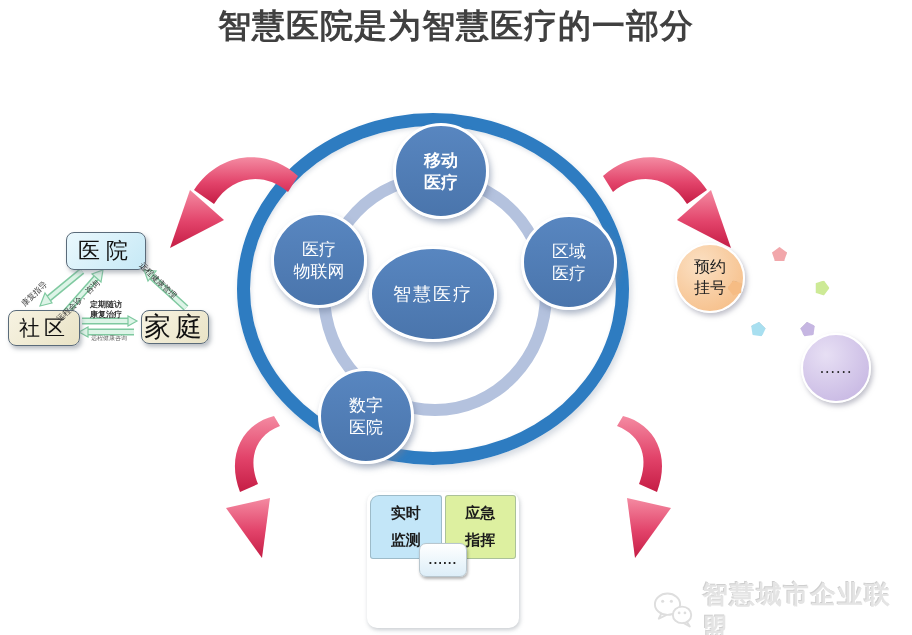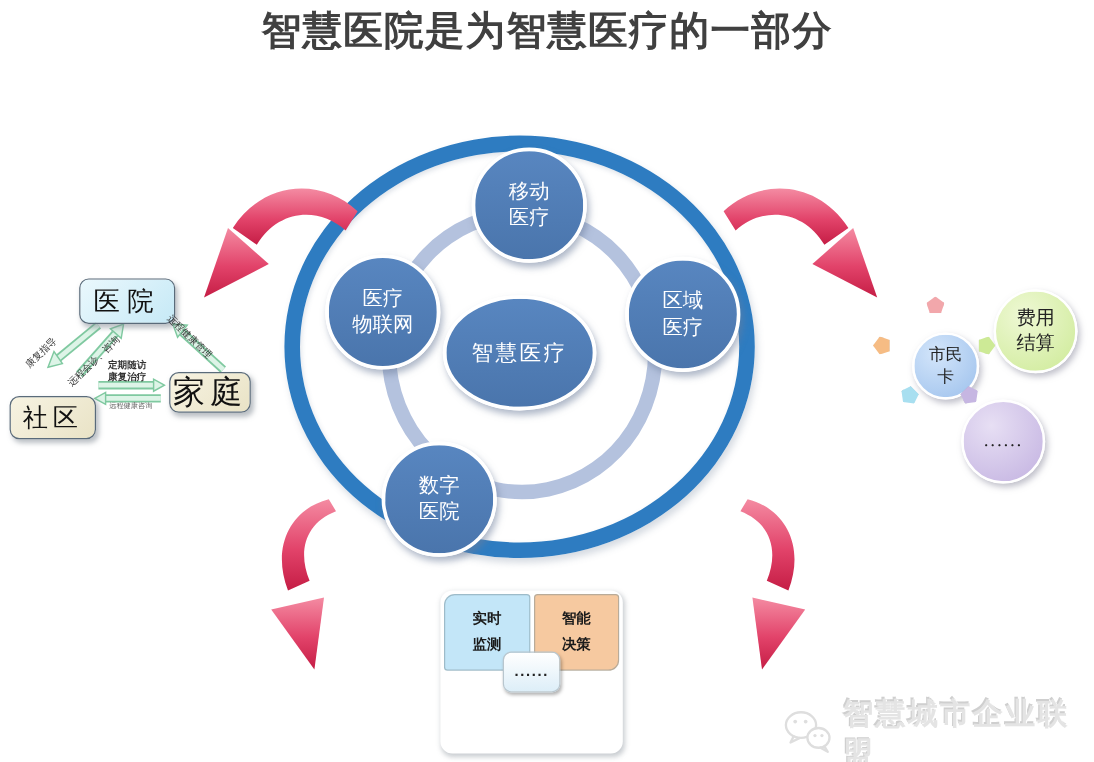--- a/index.html
+++ b/index.html
@@ -16,34 +16,34 @@
   .ring-outer{left:237px;top:113px;width:366px;height:326px;border:13px solid #2e7cc1;
               border-radius:50%;box-shadow:2px 4px 6px rgba(90,110,140,.25), inset 1px 2px 4px rgba(90,110,140,.2);}
   .ring-inner{left:318px;top:172px;width:210px;height:220px;border:12px solid #b4c2de;border-radius:50%;}
   .hub-node{border-radius:50%;border:3px solid #fff;color:#fff;display:flex;align-items:center;
             justify-content:center;text-align:center;
             background:linear-gradient(180deg,#5886c0 0%,#4a75ac 100%);
             box-shadow:2px 4px 6px rgba(110,125,155,.55);
             font-family:"DejaVu Serif","Liberation Serif",serif;}
   .hub-center{left:369px;top:246px;width:122px;height:90px;font-size:18px;letter-spacing:2px;}
   .sat{width:90px;height:90px;font-size:17px;line-height:1.3;}
-  .sat-mobile{left:393px;top:123px;}
+  .sat-mobile{left:393px;top:123px;font-weight:bold;}
   .sat-iot{left:271px;top:212px;}
   .sat-regional{left:521px;top:214px;}
   .sat-digital{left:318px;top:368px;}
   .sat-public{left:467px;top:352px;}
 
   
   .lbox{border:1.5px solid #5a6b7a;border-radius:8px;display:flex;align-items:center;justify-content:center;
         font-family:"DejaVu Serif","Liberation Serif",serif;color:#111;
         box-shadow:2px 3px 4px rgba(120,130,140,.5);}
   .lbox-hospital{left:66px;top:232px;width:78px;height:36px;font-size:22px;letter-spacing:6px;
         background:linear-gradient(135deg,#eaf8fd 0%,#c6e9f6 100%);}
   .lbox-community{left:8px;top:310px;width:70px;height:34px;font-size:21px;letter-spacing:4px;
-        background:linear-gradient(135deg,#f7f3e2 0%,#e9e3c6 100%);margin-top:20px;}
+        background:linear-gradient(135deg,#f7f3e2 0%,#e9e3c6 100%);}
   .lbox-family{left:141px;top:310px;width:66px;height:32px;font-size:27px;letter-spacing:4px;
         background:linear-gradient(135deg,#f7f3e2 0%,#e9e3c6 100%);font-family:Liberation Mono, monospace;}
   .edge-label{font-size:8px;color:#333;transform-origin:center;
               font-family:"DejaVu Sans","Liberation Sans",sans-serif;}
   .el-rehab{left:14px;top:278px;width:62px;transform:rotate(-44deg);}
   .el-consult{left:48px;top:290px;width:72px;transform:rotate(-44deg);}
   .el-mgmt{left:132px;top:280px;width:62px;transform:rotate(44deg);}
   .el-visit{left:86px;top:300px;width:40px;text-align:center;line-height:1.25;font-weight:bold;}
   .el-hconsult{left:86px;top:334px;width:46px;text-align:center;font-size:6px;color:#666;}
 
@@ -66,21 +66,21 @@
   .pent-left{left:727px;top:281px;background:#f6bc84;transform:rotate(-90deg);}
   .pent-right{left:815px;top:281px;background:#cdea96;transform:rotate(90deg);}
   .pent-bl{left:750px;top:323px;background:#a8dff0;transform:rotate(-135deg);}
   .pent-br{left:801px;top:323px;background:#c6b6e2;transform:rotate(135deg);}
 
   
   .bpanel{left:367px;top:492px;width:152px;height:136px;background:#fff;border-radius:10px;
           display:grid;grid-template-columns:1fr 1fr;grid-template-rows:1fr 1fr;gap:3px;padding:3px;
           box-sizing:border-box;box-shadow:1px 2px 4px rgba(120,130,140,.4);}
   .bcell{display:flex;align-items:center;justify-content:center;text-align:center;
-         font-family:"DejaVu Serif","Liberation Serif",serif;font-size:12px;font-weight:bold;
+         font-family:"DejaVu Serif","Liberation Serif",serif;font-size:15px;font-weight:bold;
          line-height:1.8;color:#1b1b1b;border:1px solid rgba(110,135,145,.45);}
   .bc-0{background:#c3e6f8;border-radius:9px 3px 3px 3px;}
   .bc-1{background:#c9f0c5;border-radius:3px 9px 3px 3px;}
   .bc-2{background:#ddf0a0;border-radius:3px 3px 3px 9px;}
   .bc-3{background:#f6c9a0;border-radius:3px 3px 9px 3px;}
   .bcenter{left:50%;top:50%;transform:translate(-50%,-50%);width:46px;height:32px;
            background:linear-gradient(180deg,#ffffff,#ddeef8);border:1px solid #b8c6ce;border-radius:7px;
            box-shadow:1px 2px 3px rgba(0,0,0,.3);display:flex;align-items:center;justify-content:center;
            font-size:10px;font-weight:bold;letter-spacing:1px;color:#222;}
 
@@ -164,36 +164,34 @@
   <div class="abs lbox lbox-hospital">医院</div>
   <div class="abs lbox lbox-community">社区</div>
   <div class="abs lbox lbox-family">家庭</div>
   <div class="abs edge-label el-rehab">康复指导</div>
   <div class="abs edge-label el-consult">远程会诊、咨询</div>
   <div class="abs edge-label el-mgmt">远程健康管理</div>
   <div class="abs edge-label el-visit pre">定期随访
 康复治疗</div>
   <div class="abs edge-label el-hconsult">远程健康咨询</div>
 
-  <div class="abs rnode rn-big rn-fee pre">费用
-结算</div>
+  <div class="abs rnode rn-big rn-appoint pre">预约
+挂号</div>
   <div class="abs rnode rn-big rn-more">......</div>
-  <div class="abs rnode rn-card pre">市民
-卡</div>
   <div class="abs pent pent-top"></div>
   <div class="abs pent pent-left"></div>
   <div class="abs pent pent-right"></div>
   <div class="abs pent pent-bl"></div>
   <div class="abs pent pent-br"></div>
 
   <div class="abs bpanel">
     <div class="bcell bc-0 pre">实时
 监测</div>
-    <div class="bcell bc-3 pre">智能
-决策</div>
+    <div class="bcell bc-2 pre">应急
+指挥</div>
     <div class="abs bcenter">......</div>
   </div>
 
   <div class="abs brand">
     <svg width="44" height="44" viewBox="0 0 44 44">
       <ellipse cx="16" cy="15" rx="13" ry="11" fill="none" stroke="#dedede" stroke-width="2"></ellipse>
       <path d="M10,24 L7,30 L15,26" fill="none" stroke="#dedede" stroke-width="2" stroke-linejoin="round"></path>
       <circle cx="11" cy="12" r="1.6" fill="#dedede"></circle>
         <circle cx="20" cy="12" r="1.6" fill="#dedede"></circle>
       <ellipse cx="31" cy="26" rx="9.5" ry="8.5" fill="#ffffff" stroke="#dedede" stroke-width="2"></ellipse>

